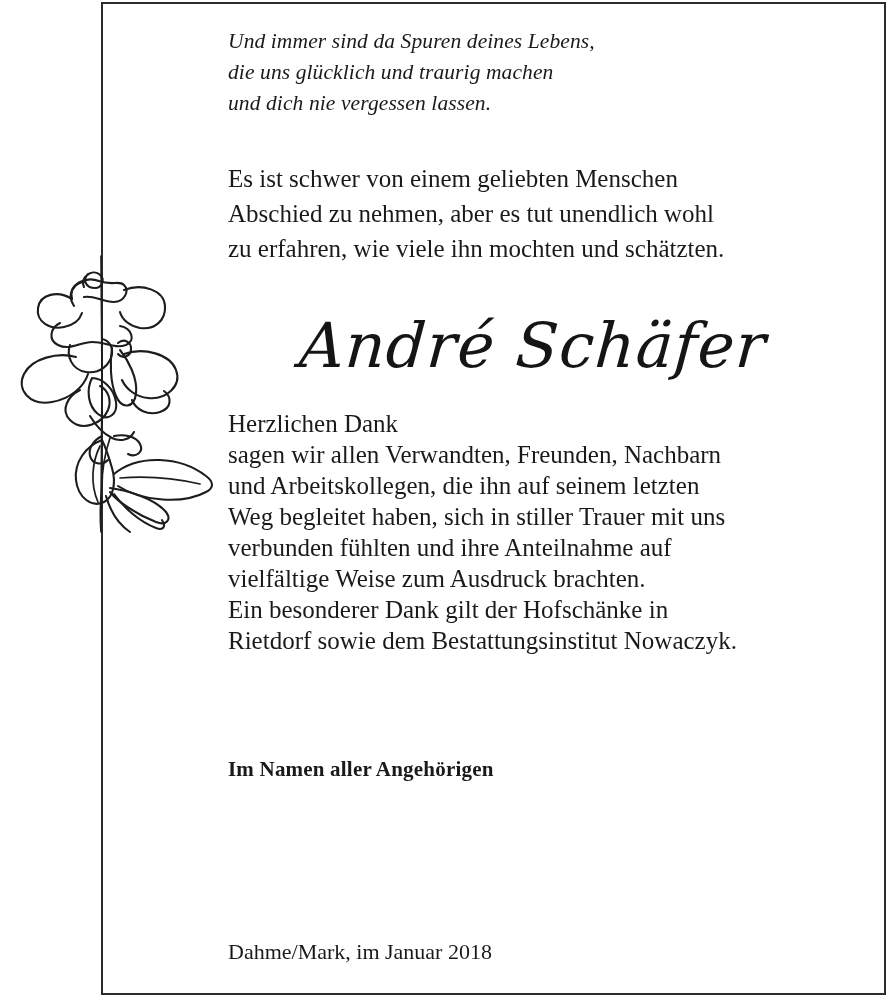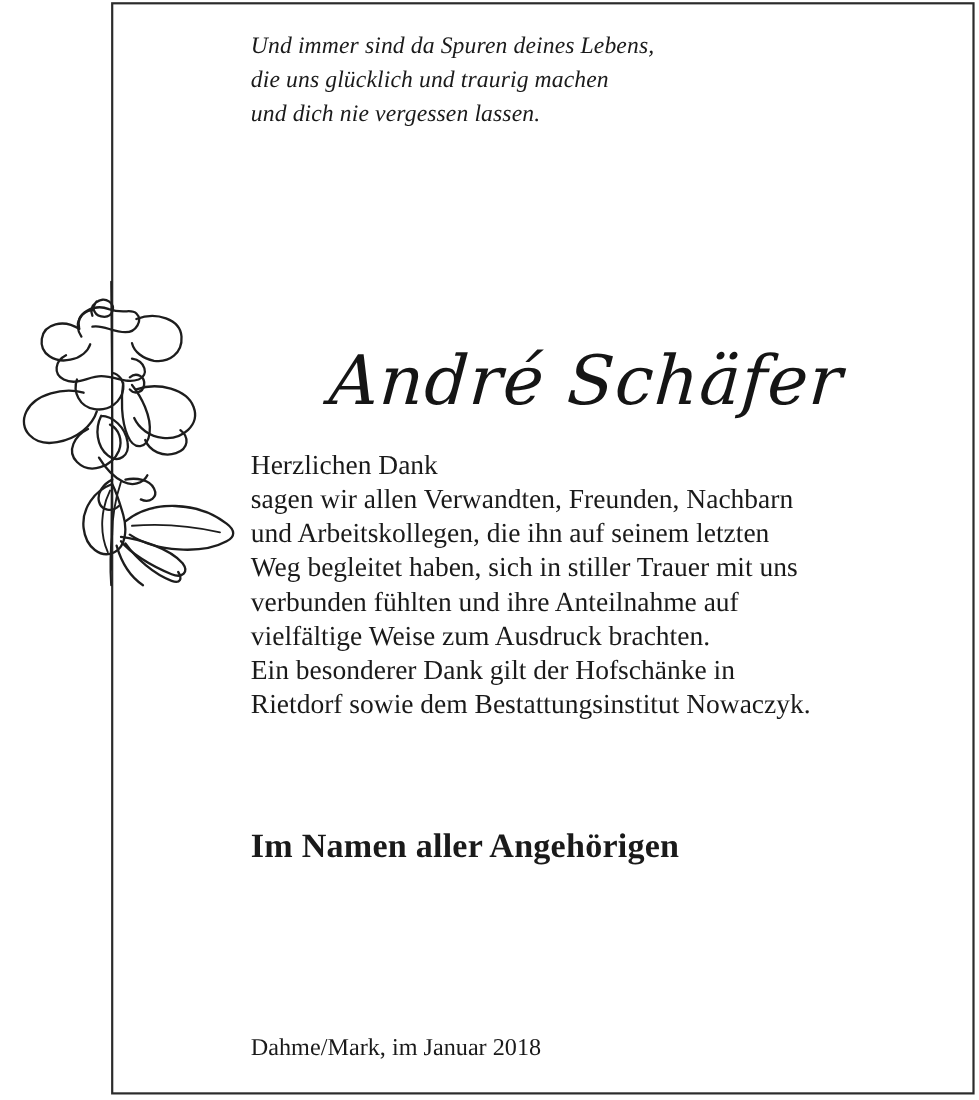--- a/index.html
+++ b/index.html
@@ -113,21 +113,21 @@
     left: 0;
     font-size: 25px;
     line-height: 31px;
     white-space: pre-line;
   }
 
   .relatives-heading {
     position: absolute;
     top: 753px;
     left: 0;
-    font-size: 31px;
+    font-size: 21px;
     font-weight: bold;
     line-height: 32px;
     letter-spacing: 0.2px;
   }
 
   .relatives-list {
     position: absolute;
     top: 800px;
     left: 0;
     font-size: 25px;
@@ -194,20 +194,23 @@
     <path class="rose-stroke-thin" d="M88 236 C86 252, 86 268, 87 282"></path>
   </svg>
 </div>
 
 <div id="content">
 
   <div class="verse">Und immer sind da Spuren deines Lebens,
 die uns glücklich und traurig machen
 und dich nie vergessen lassen.</div>
 
+  <div class="intro">Es ist schwer von einem geliebten Menschen
+Abschied zu nehmen, aber es tut unendlich wohl
+zu erfahren, wie viele ihn mochten und schätzten.</div>
 
   <div class="deceased-name">André Schäfer</div>
 
   <div class="thanks-block">Herzlichen Dank
 sagen wir allen Verwandten, Freunden, Nachbarn
 und Arbeitskollegen, die ihn auf seinem letzten
 Weg begleitet haben, sich in stiller Trauer mit uns
 verbunden fühlten und ihre Anteilnahme auf
 vielfältige Weise zum Ausdruck brachten.
 Ein besonderer Dank gilt der Hofschänke in

